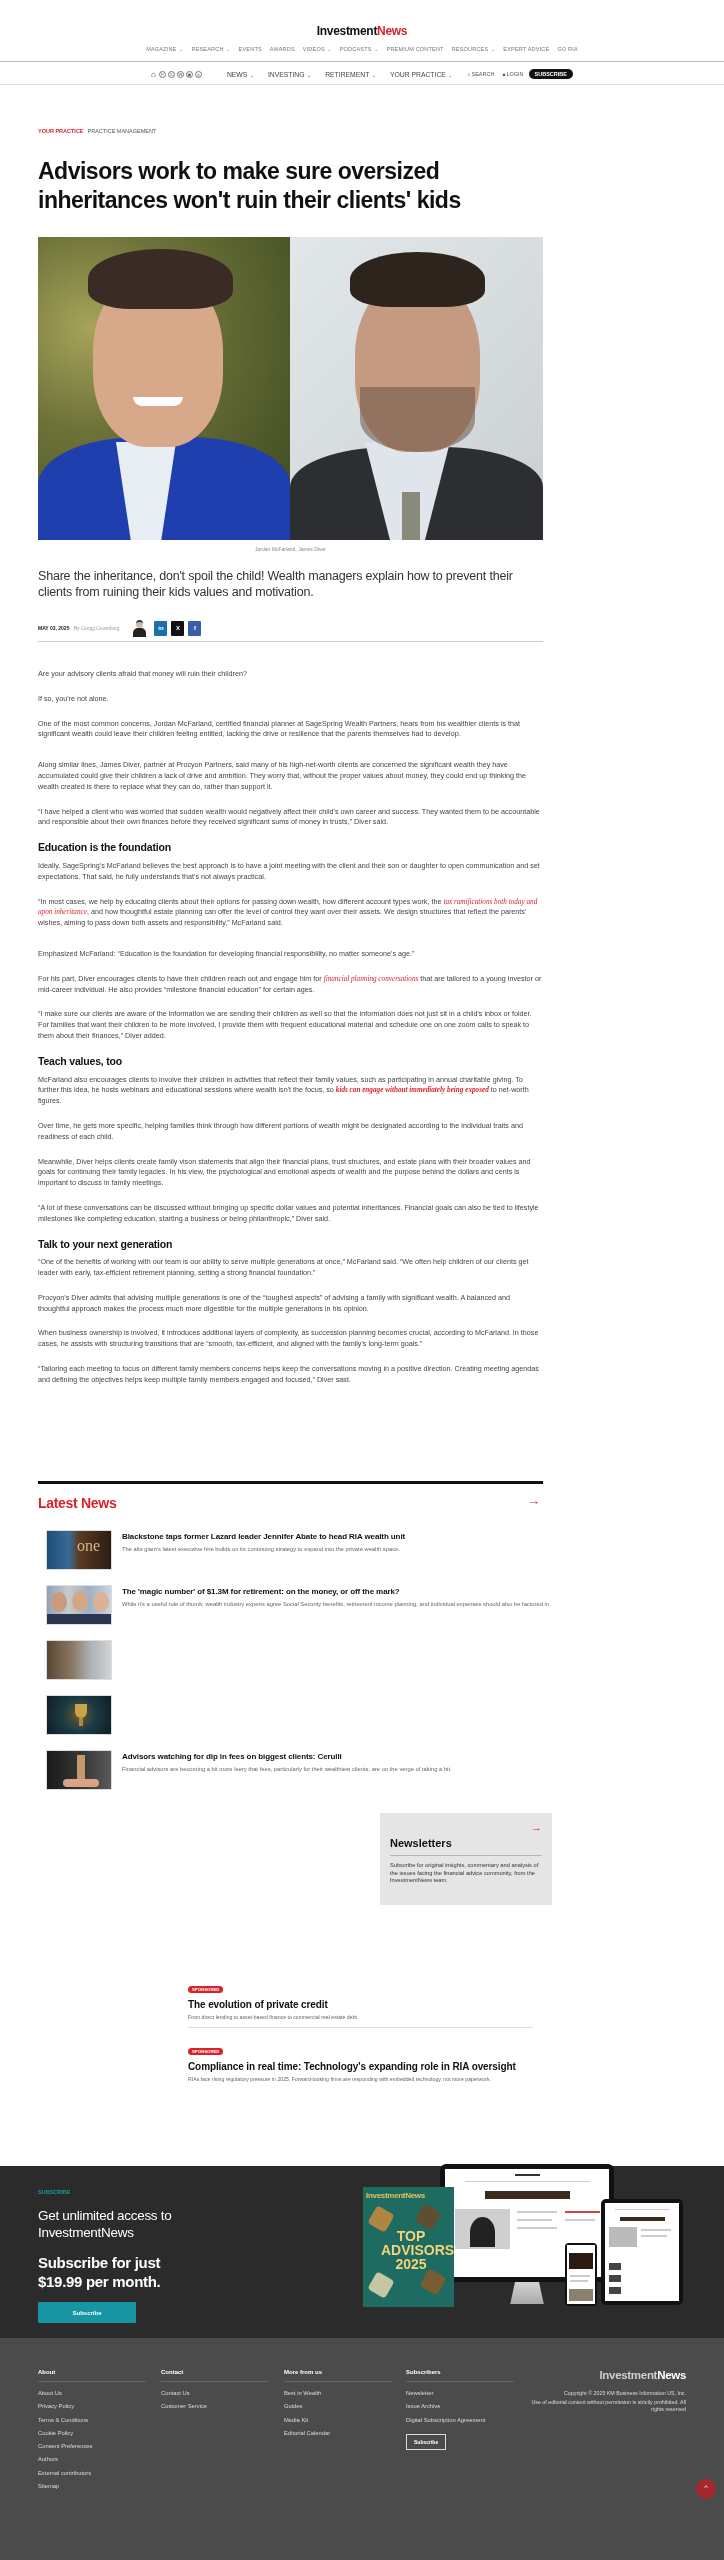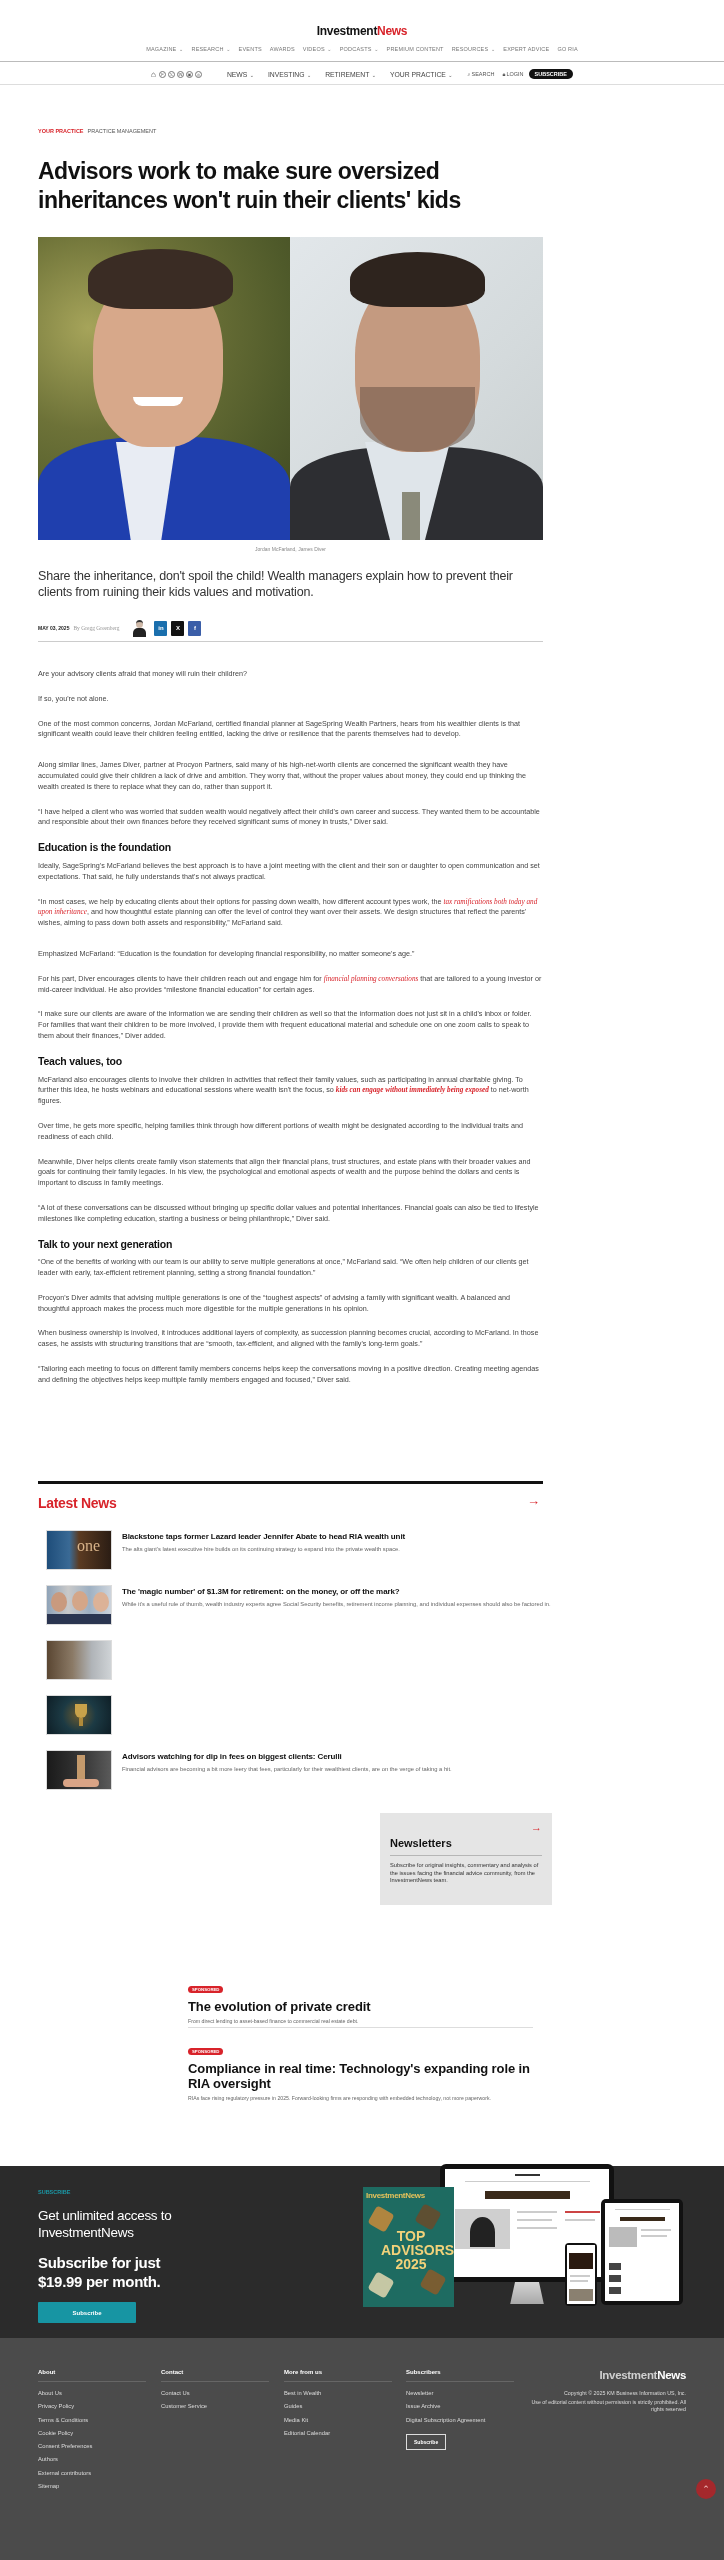--- a/index.html
+++ b/index.html
@@ -65,21 +65,21 @@
   .news-txt p { font-size: 5.8px; color: #666; line-height: 9px; }
 
   .newsletter { position: absolute; top: 1813px; left: 380px; width: 172px; height: 92px; background: #e5e5e5; padding: 24px 10px; }
   .newsletter h4 { font-size: 11px; font-weight: bold; color: #111; }
   .newsletter .arr { position: absolute; top: 8px; right: 10px; color: #d8232a; font-size: 11px; }
   .newsletter .rule { height: 1px; background: #b6b6b6; margin: 6px 0 6px; }
   .newsletter p { font-size: 5.7px; line-height: 7.5px; color: #333; }
 
   .sponsored { position: absolute; left: 188px; width: 350px; }
   .sp-badge { display: inline-block; background: #d8232a; color: #fff; font-size: 4.3px; font-weight: bold; border-radius: 4px; padding: 1px 4px; text-transform: uppercase; }
-  .sp-title { font-size: 13px; font-weight: bold; color: #111; margin: 4px 0 4px; letter-spacing: -0.1px; }
+  .sp-title { font-size: 10px; font-weight: bold; color: #111; margin: 4px 0 4px; letter-spacing: -0.1px; }
   .sp-desc { font-size: 5.2px; color: #666; }
   .sp-rule { position: absolute; top: 2027px; left: 188px; width: 345px; height: 1px; background: #ddd; }
 
   
   .sub-band { position: absolute; top: 2166px; left: 0; width: 724px; height: 172px; background: #2b2b2b; }
   .sub-kicker { position: absolute; top: 2189px; left: 38px; font-size: 5.5px; font-weight: bold; color: #1b98a6; text-transform: uppercase; }
   .sub-h1 { position: absolute; top: 2207px; left: 38px; width: 160px; font-size: 13.5px; line-height: 17px; color: #fff; letter-spacing: -0.3px; }
   .sub-h2 { position: absolute; top: 2253px; left: 38px; width: 160px; font-size: 15px; line-height: 19px; color: #fff; font-weight: bold; letter-spacing: -0.3px; }
   .sub-btn { position: absolute; top: 2302px; left: 38px; width: 98px; height: 21px; background: #1795a3; color: #fff; font-weight: bold; font-size: 6px; display: flex; align-items: center; justify-content: center; border-radius: 1px; }
   .devices { position: absolute; top: 2157px; left: 363px; width: 320px; height: 170px; }

